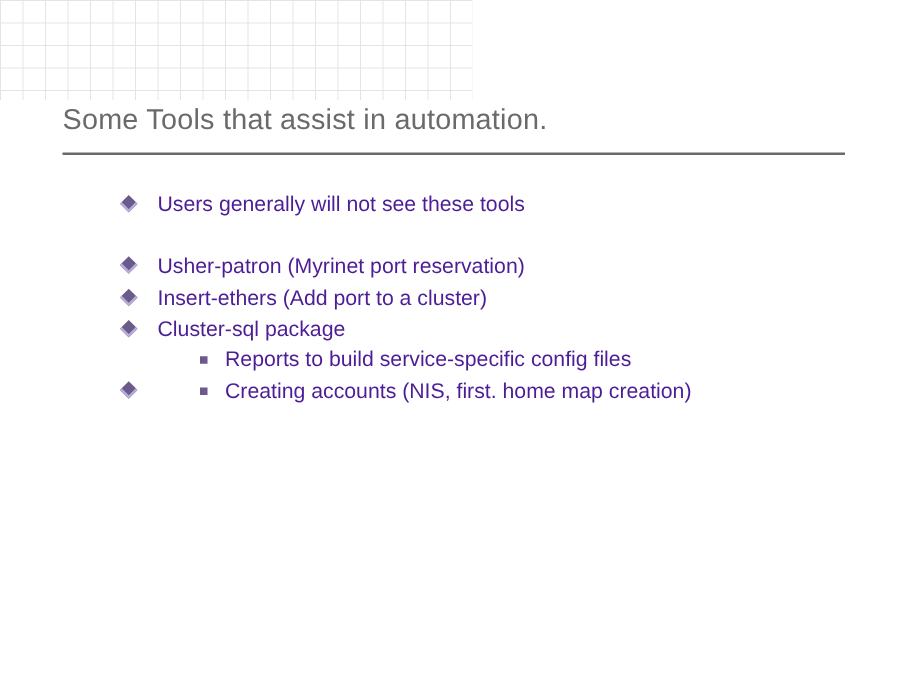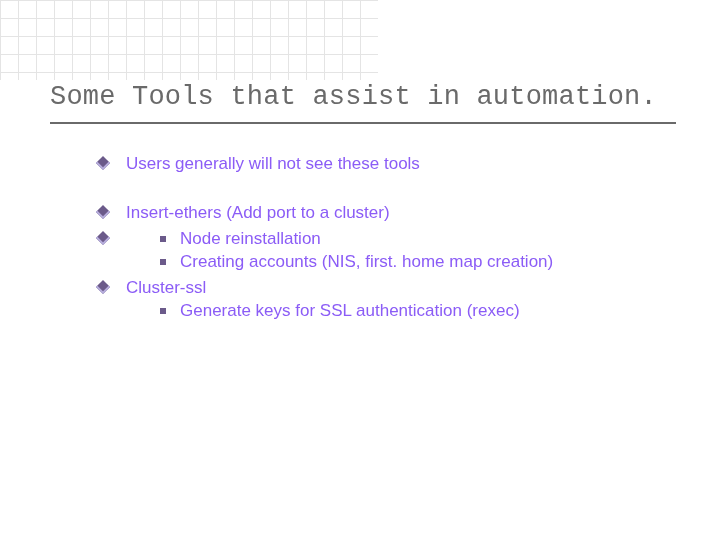--- a/index.html
+++ b/index.html
@@ -27,41 +27,41 @@
     background-image:
       linear-gradient(to right, #e4e4e4 1px, transparent 1px),
       linear-gradient(to bottom, #e4e4e4 1px, transparent 1px);
     background-size: 18px 18px;
     background-position: 0 0;
   }
   .title {
     position: absolute;
     left: 50px;
     top: 82px;
-    font-family: Liberation Mono, monospace;
-    font-size: 27px;
+    font-family: Liberation Sans, sans-serif;
+    font-size: 23px;
     color: #6a6a6a;
     letter-spacing: 0.2px;
   }
   .underline {
     position: absolute;
     left: 50px;
     top: 122px;
     width: 626px;
     height: 2px;
     background: #6a6a6a;
   }
   .body {
     position: absolute;
     left: 88px;
     top: 152px;
     width: 590px;
     font-size: 17px;
     line-height: 1.38;
-    color: #8b5cf6;
+    color: #4c1d95;
   }
   ul.l1 {
     list-style: none;
     margin: 0;
     padding: 0;
   }
   ul.l1 > li {
     position: relative;
     padding-left: 38px;
     margin: 0 0 2px 0;
@@ -110,35 +110,35 @@
 
   <div class="body">
     <ul class="l1">
       <li>
         <span>Users generally will not see these tools</span>
       </li>
     </ul>
     <div class="gap"></div>
     <ul class="l1">
       <li>
+        <span>Usher-patron (Myrinet port reservation)</span>
+      </li>
+      <li>
         <span>Insert-ethers (Add port to a cluster)</span>
+      </li>
+      <li>
+        <span>Cluster-sql package</span>
+        <ul class="l2">
+          <li>
+            <span>Reports to build service-specific config files</span>
+          </li>
+        </ul>
       </li>
       <li>
         <ul class="l2">
           <li>
-            <span>Node reinstallation</span>
-          </li>
-          <li>
             <span>Creating accounts (NIS, first. home map creation)</span>
-          </li>
-        </ul>
-      </li>
-      <li>
-        <span>Cluster-ssl</span>
-        <ul class="l2">
-          <li>
-            <span>Generate keys for SSL authentication (rexec)</span>
           </li>
         </ul>
       </li>
     </ul>
   </div>
 </div>
 
 </body></html>

